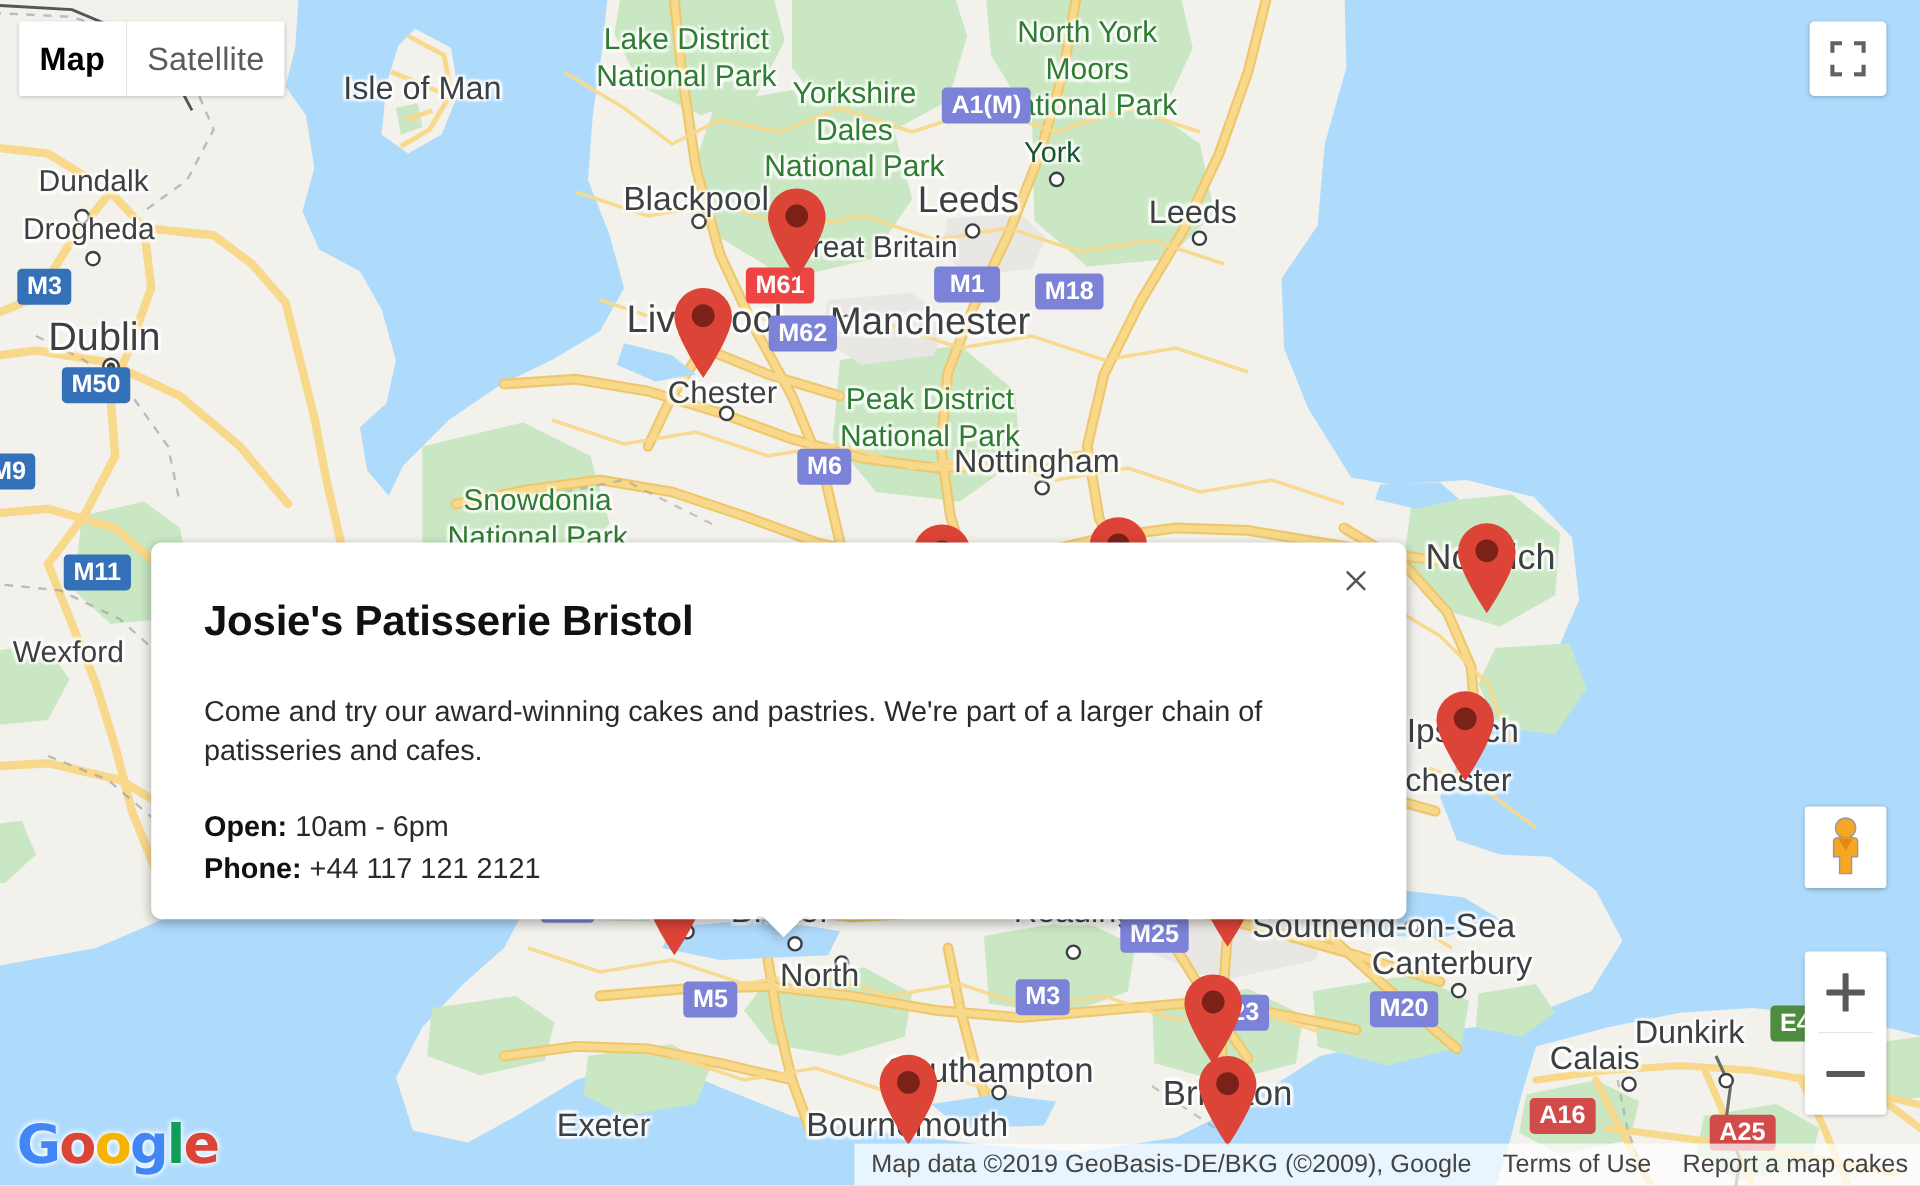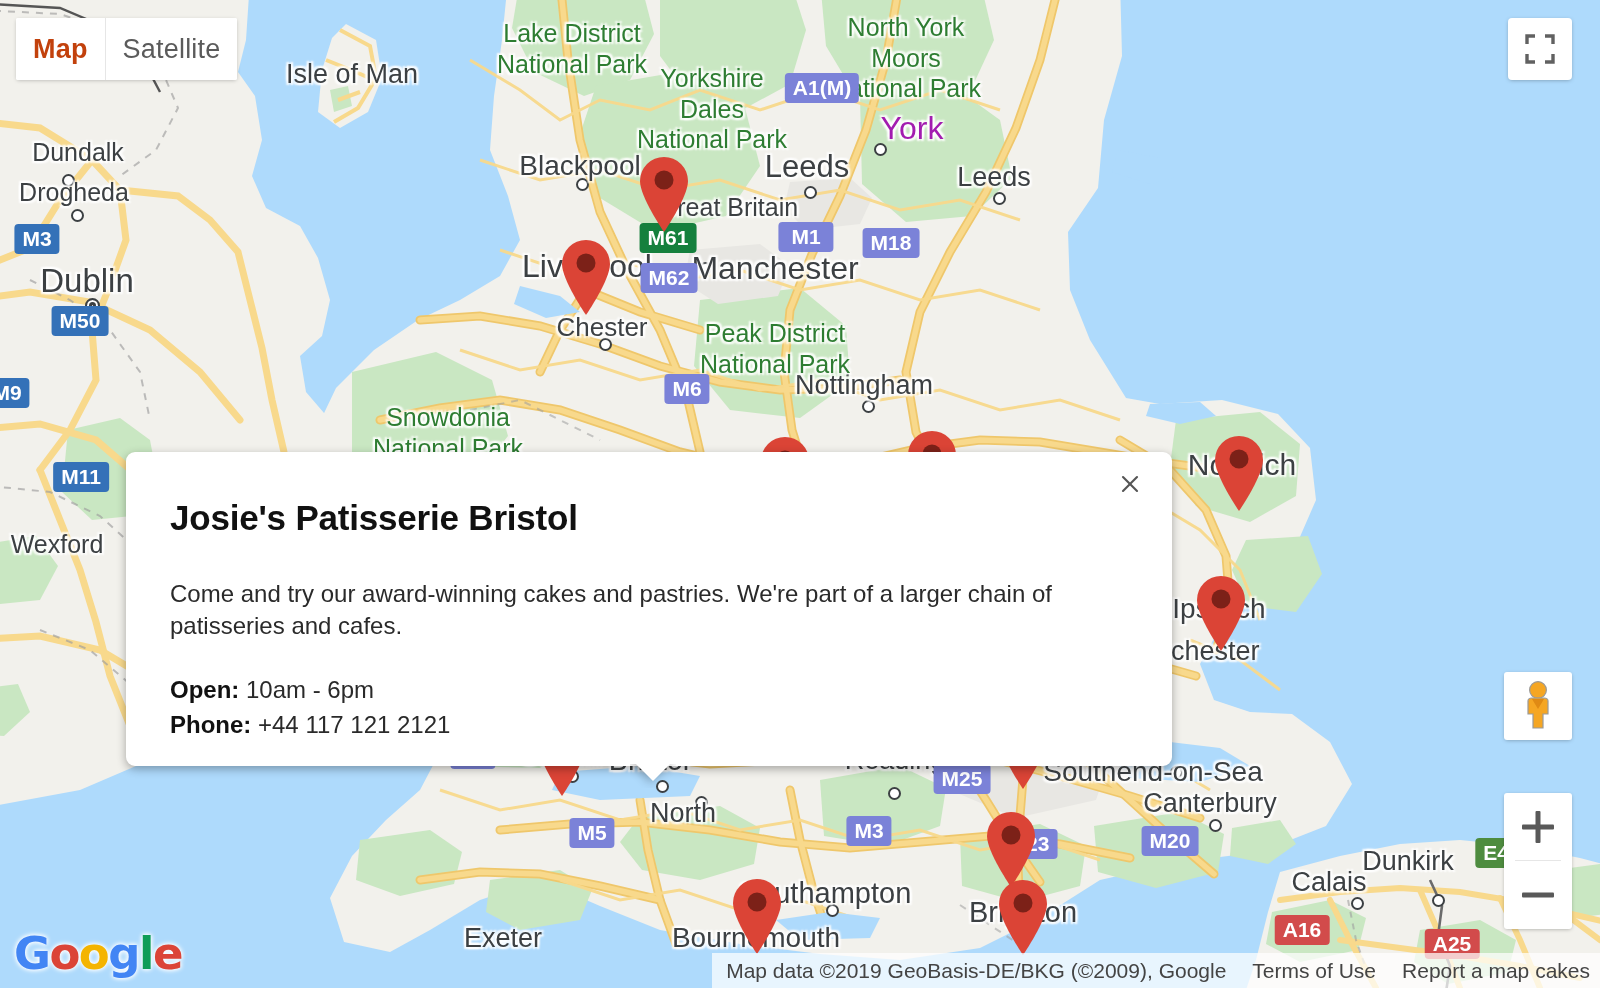--- a/index.html
+++ b/index.html
@@ -15,21 +15,21 @@
   .maptype{
     position:absolute;left:16px;top:18px;display:flex;
     border-radius:2px;overflow:hidden;
     box-shadow:0 1px 4px -1px rgba(0,0,0,.3);
     background:#fff;z-index:40;
   }
   .maptype div{
     padding:0 17px;height:62px;line-height:62px;font-size:27px;color:#5b5b5b;
     background:#fff;cursor:pointer;letter-spacing:.2px;
   }
-  .maptype .sel{font-weight:bold;color:#c2410c;border-right:1px solid #e6e6e6;}
+  .maptype .sel{font-weight:bold;color:#000000;border-right:1px solid #e6e6e6;}
 
   
   .fullscreen{
     position:absolute;right:28px;top:18px;width:64px;height:62px;background:#fff;
     border-radius:4px;box-shadow:0 1px 4px -1px rgba(0,0,0,.35);z-index:40;cursor:pointer;
   }
   .fullscreen svg{position:absolute;left:50%;top:50%;transform:translate(-50%,-50%);}
 
   
   .pegman{
@@ -286,21 +286,21 @@
       <div style="position: absolute; z-index: 12; left: 74px; top: 192px; transform: translate(-50%, -50%); white-space: nowrap; color: rgb(60, 64, 67); font-size: 25px; text-shadow: rgb(255, 255, 255) -2px -2px 2px, rgb(255, 255, 255) 2px -2px 2px, rgb(255, 255, 255) -2px 2px 2px, rgb(255, 255, 255) 2px 2px 2px, rgb(255, 255, 255) 0px 0px 3px;">Drogheda</div>
       <div style="position: absolute; z-index: 11; left: 75px; top: 213px; width: 9px; height: 9px; margin-left: -4.5px; margin-top: -4.5px; border: 2px solid rgb(60, 64, 67); border-radius: 50%; background: rgb(255, 255, 255);"></div>
       <div style="position: absolute; z-index: 12; left: 87px; top: 281px; transform: translate(-50%, -50%); white-space: nowrap; color: rgb(60, 64, 67); font-size: 33px; text-shadow: rgb(255, 255, 255) -2px -2px 2px, rgb(255, 255, 255) 2px -2px 2px, rgb(255, 255, 255) -2px 2px 2px, rgb(255, 255, 255) 2px 2px 2px, rgb(255, 255, 255) 0px 0px 3px;">Dublin</div>
       <div style="position: absolute; z-index: 11; left: 90px; top: 303px; width: 11px; height: 11px; margin-left: -5.5px; margin-top: -5.5px; border: 2px solid rgb(60, 64, 67); border-radius: 50%; background: rgb(255, 255, 255); box-shadow: rgb(255, 255, 255) 0px 0px 0px 2px inset, rgb(60, 64, 67) 0px 0px 0px 5px inset;"></div>
       <div style="position: absolute; z-index: 12; left: 57px; top: 544px; transform: translate(-50%, -50%); white-space: nowrap; color: rgb(60, 64, 67); font-size: 25px; text-shadow: rgb(255, 255, 255) -2px -2px 2px, rgb(255, 255, 255) 2px -2px 2px, rgb(255, 255, 255) -2px 2px 2px, rgb(255, 255, 255) 2px 2px 2px, rgb(255, 255, 255) 0px 0px 3px; text-align: right;">Wexford</div>
       <div style="position: absolute; z-index: 12; left: 352px; top: 74px; transform: translate(-50%, -50%); white-space: nowrap; color: rgb(60, 64, 67); font-size: 27px; text-shadow: rgb(255, 255, 255) -2px -2px 2px, rgb(255, 255, 255) 2px -2px 2px, rgb(255, 255, 255) -2px 2px 2px, rgb(255, 255, 255) 2px 2px 2px, rgb(255, 255, 255) 0px 0px 3px;">Isle of Man</div>
       <div style="position: absolute; z-index: 12; left: 580px; top: 166px; transform: translate(-50%, -50%); white-space: nowrap; color: rgb(60, 64, 67); font-size: 28px; text-shadow: rgb(255, 255, 255) -2px -2px 2px, rgb(255, 255, 255) 2px -2px 2px, rgb(255, 255, 255) -2px 2px 2px, rgb(255, 255, 255) 2px 2px 2px, rgb(255, 255, 255) 0px 0px 3px;">Blackpool</div>
       <div style="position: absolute; z-index: 11; left: 580px; top: 182px; width: 9px; height: 9px; margin-left: -4.5px; margin-top: -4.5px; border: 2px solid rgb(60, 64, 67); border-radius: 50%; background: rgb(255, 255, 255);"></div>
       <div style="position: absolute; z-index: 12; left: 807px; top: 167px; transform: translate(-50%, -50%); white-space: nowrap; color: rgb(60, 64, 67); font-size: 31px; text-shadow: rgb(255, 255, 255) -2px -2px 2px, rgb(255, 255, 255) 2px -2px 2px, rgb(255, 255, 255) -2px 2px 2px, rgb(255, 255, 255) 2px 2px 2px, rgb(255, 255, 255) 0px 0px 3px;">Leeds</div>
       <div style="position: absolute; z-index: 11; left: 808px; top: 190px; width: 9px; height: 9px; margin-left: -4.5px; margin-top: -4.5px; border: 2px solid rgb(60, 64, 67); border-radius: 50%; background: rgb(255, 255, 255);"></div>
-      <div style="position: absolute; z-index: 12; left: 877px; top: 128px; transform: translate(-50%, -50%); white-space: nowrap; color: #a21caf; font-size: 32px; text-shadow: rgb(255, 255, 255) -2px -2px 2px, rgb(255, 255, 255) 2px -2px 2px, rgb(255, 255, 255) -2px 2px 2px, rgb(255, 255, 255) 2px 2px 2px, rgb(255, 255, 255) 0px 0px 3px; margin-left: 35px;">York</div>
+      <div style="position: absolute; z-index: 12; left: 877px; top: 128px; transform: translate(-50%, -50%); white-space: nowrap; color: #14532d; font-size: 24px; text-shadow: rgb(255, 255, 255) -2px -2px 2px, rgb(255, 255, 255) 2px -2px 2px, rgb(255, 255, 255) -2px 2px 2px, rgb(255, 255, 255) 2px 2px 2px, rgb(255, 255, 255) 0px 0px 3px;">York</div>
       <div style="position: absolute; z-index: 11; left: 878px; top: 147px; width: 9px; height: 9px; margin-left: -4.5px; margin-top: -4.5px; border: 2px solid rgb(60, 64, 67); border-radius: 50%; background: rgb(255, 255, 255);"></div>
       <div style="position: absolute; z-index: 12; left: 994px; top: 177px; transform: translate(-50%, -50%); white-space: nowrap; color: rgb(60, 64, 67); font-size: 27px; text-shadow: rgb(255, 255, 255) -2px -2px 2px, rgb(255, 255, 255) 2px -2px 2px, rgb(255, 255, 255) -2px 2px 2px, rgb(255, 255, 255) 2px 2px 2px, rgb(255, 255, 255) 0px 0px 3px;">Leeds</div>
       <div style="position: absolute; z-index: 11; left: 997px; top: 196px; width: 9px; height: 9px; margin-left: -4.5px; margin-top: -4.5px; border: 2px solid rgb(60, 64, 67); border-radius: 50%; background: rgb(255, 255, 255);"></div>
       <div style="position: absolute; z-index: 12; left: 728px; top: 207px; transform: translate(-50%, -50%); white-space: nowrap; color: rgb(60, 64, 67); font-size: 25px; text-shadow: rgb(255, 255, 255) -2px -2px 2px, rgb(255, 255, 255) 2px -2px 2px, rgb(255, 255, 255) -2px 2px 2px, rgb(255, 255, 255) 2px 2px 2px, rgb(255, 255, 255) 0px 0px 3px;">Great Britain</div>
       <div style="position: absolute; z-index: 12; left: 587px; top: 266px; transform: translate(-50%, -50%); white-space: nowrap; color: rgb(60, 64, 67); font-size: 32px; text-shadow: rgb(255, 255, 255) -2px -2px 2px, rgb(255, 255, 255) 2px -2px 2px, rgb(255, 255, 255) -2px 2px 2px, rgb(255, 255, 255) 2px 2px 2px, rgb(255, 255, 255) 0px 0px 3px;">Liverpool</div>
       <div style="position: absolute; z-index: 11; left: 586px; top: 285px; width: 9px; height: 9px; margin-left: -4.5px; margin-top: -4.5px; border: 2px solid rgb(60, 64, 67); border-radius: 50%; background: rgb(255, 255, 255);"></div>
       <div style="position: absolute; z-index: 12; left: 775px; top: 268px; transform: translate(-50%, -50%); white-space: nowrap; color: rgb(60, 64, 67); font-size: 32px; text-shadow: rgb(255, 255, 255) -2px -2px 2px, rgb(255, 255, 255) 2px -2px 2px, rgb(255, 255, 255) -2px 2px 2px, rgb(255, 255, 255) 2px 2px 2px, rgb(255, 255, 255) 0px 0px 3px;">Manchester</div>
       <div style="position: absolute; z-index: 11; left: 703px; top: 266px; width: 9px; height: 9px; margin-left: -4.5px; margin-top: -4.5px; border: 2px solid rgb(60, 64, 67); border-radius: 50%; background: rgb(255, 255, 255);"></div>
       <div style="position: absolute; z-index: 12; left: 602px; top: 327px; transform: translate(-50%, -50%); white-space: nowrap; color: rgb(60, 64, 67); font-size: 26px; text-shadow: rgb(255, 255, 255) -2px -2px 2px, rgb(255, 255, 255) 2px -2px 2px, rgb(255, 255, 255) -2px 2px 2px, rgb(255, 255, 255) 2px 2px 2px, rgb(255, 255, 255) 0px 0px 3px;">Chester</div>
       <div style="position: absolute; z-index: 11; left: 603px; top: 342px; width: 9px; height: 9px; margin-left: -4.5px; margin-top: -4.5px; border: 2px solid rgb(60, 64, 67); border-radius: 50%; background: rgb(255, 255, 255);"></div>
@@ -345,21 +345,21 @@
 Moors
 National Park</div>
       <div style="position: absolute; z-index: 12; left: 712px; top: 63px; transform: translateX(-50%); text-align: center; color: rgb(46, 125, 50); font-size: 25px; line-height: 1.22; white-space: pre; text-shadow: rgb(255, 255, 255) -2px -2px 2px, rgb(255, 255, 255) 2px -2px 2px, rgb(255, 255, 255) -2px 2px 2px, rgb(255, 255, 255) 2px 2px 2px, rgb(255, 255, 255) 0px 0px 3px;">Yorkshire
 Dales
 National Park</div>
       <div style="position: absolute; z-index: 12; left: 775px; top: 318px; transform: translateX(-50%); text-align: center; color: rgb(46, 125, 50); font-size: 25px; line-height: 1.22; white-space: pre; text-shadow: rgb(255, 255, 255) -2px -2px 2px, rgb(255, 255, 255) 2px -2px 2px, rgb(255, 255, 255) -2px 2px 2px, rgb(255, 255, 255) 2px 2px 2px, rgb(255, 255, 255) 0px 0px 3px;">Peak District
 National Park</div>
       <div style="position: absolute; z-index: 12; left: 448px; top: 402px; transform: translateX(-50%); text-align: center; color: rgb(46, 125, 50); font-size: 25px; line-height: 1.22; white-space: pre; text-shadow: rgb(255, 255, 255) -2px -2px 2px, rgb(255, 255, 255) 2px -2px 2px, rgb(255, 255, 255) -2px 2px 2px, rgb(255, 255, 255) 2px 2px 2px, rgb(255, 255, 255) 0px 0px 3px;">Snowdonia
 National Park</div>
       <div style="position: absolute; z-index: 13; left: 822px; top: 88px; transform: translate(-50%, -50%); background: rgb(123, 130, 216); color: rgb(255, 255, 255); font-size: 21px; font-weight: bold; padding: 3px 8px; border-radius: 4px; white-space: nowrap;">A1(M)</div>
-      <div style="position: absolute; z-index: 13; left: 650px; top: 238px; transform: translate(-50%, -50%); background: #15803d; color: rgb(255, 255, 255); font-size: 21px; font-weight: bold; padding: 3px 8px; border-radius: 4px; white-space: nowrap; margin-left: 18px;">M61</div>
+      <div style="position: absolute; z-index: 13; left: 650px; top: 238px; transform: translate(-50%, -50%); background: #ef4444; color: rgb(255, 255, 255); font-size: 21px; font-weight: bold; padding: 3px 8px; border-radius: 4px; white-space: nowrap;">M61</div>
       <div style="position: absolute; z-index: 13; left: 806px; top: 237px; transform: translate(-50%, -50%); background: rgb(123, 130, 216); color: rgb(255, 255, 255); font-size: 21px; font-weight: bold; padding: 3px 13px; border-radius: 4px; white-space: nowrap;">M1</div>
       <div style="position: absolute; z-index: 13; left: 891px; top: 243px; transform: translate(-50%, -50%); background: rgb(123, 130, 216); color: rgb(255, 255, 255); font-size: 21px; font-weight: bold; padding: 3px 8px; border-radius: 4px; white-space: nowrap;">M18</div>
       <div style="position: absolute; z-index: 13; left: 669px; top: 278px; transform: translate(-50%, -50%); background: rgb(123, 130, 216); color: rgb(255, 255, 255); font-size: 21px; font-weight: bold; padding: 3px 8px; border-radius: 4px; white-space: nowrap;">M62</div>
       <div style="position: absolute; z-index: 13; left: 687px; top: 389px; transform: translate(-50%, -50%); background: rgb(123, 130, 216); color: rgb(255, 255, 255); font-size: 21px; font-weight: bold; padding: 3px 8px; border-radius: 4px; white-space: nowrap;">M6</div>
       <div style="position: absolute; z-index: 13; left: 37px; top: 239px; transform: translate(-50%, -50%); background: rgb(52, 113, 184); color: rgb(255, 255, 255); font-size: 21px; font-weight: bold; padding: 3px 8px; border-radius: 4px; white-space: nowrap;">M3</div>
       <div style="position: absolute; z-index: 13; left: 80px; top: 321px; transform: translate(-50%, -50%); background: rgb(52, 113, 184); color: rgb(255, 255, 255); font-size: 21px; font-weight: bold; padding: 3px 8px; border-radius: 4px; white-space: nowrap;">M50</div>
       <div style="position: absolute; z-index: 13; left: 7px; top: 393px; transform: translate(-50%, -50%); background: rgb(52, 113, 184); color: rgb(255, 255, 255); font-size: 21px; font-weight: bold; padding: 3px 8px; border-radius: 4px; white-space: nowrap;">M9</div>
       <div style="position: absolute; z-index: 13; left: 81px; top: 477px; transform: translate(-50%, -50%); background: rgb(52, 113, 184); color: rgb(255, 255, 255); font-size: 21px; font-weight: bold; padding: 3px 8px; border-radius: 4px; white-space: nowrap;">M11</div>
       <div style="position: absolute; z-index: 13; left: 473px; top: 754px; transform: translate(-50%, -50%); background: rgb(123, 130, 216); color: rgb(255, 255, 255); font-size: 21px; font-weight: bold; padding: 3px 8px; border-radius: 4px; white-space: nowrap;">M4</div>
       <div style="position: absolute; z-index: 13; left: 592px; top: 833px; transform: translate(-50%, -50%); background: rgb(123, 130, 216); color: rgb(255, 255, 255); font-size: 21px; font-weight: bold; padding: 3px 8px; border-radius: 4px; white-space: nowrap;">M5</div>

